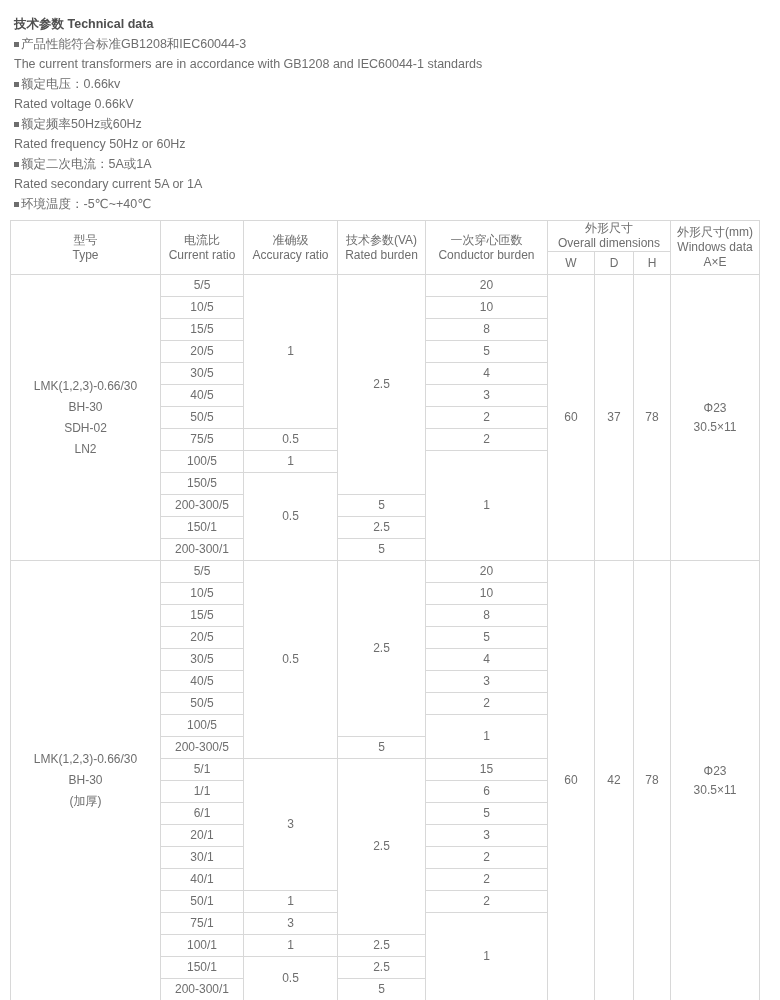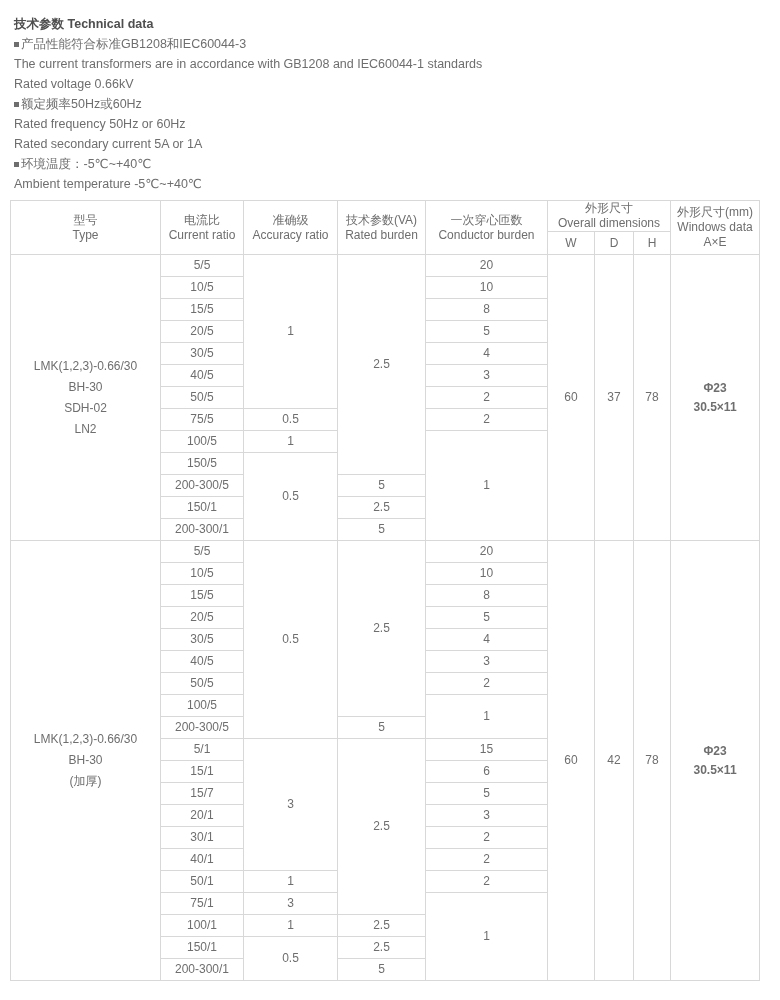--- a/index.html
+++ b/index.html
@@ -72,35 +72,36 @@
   col.c-ratio  { width: 83px; }
   col.c-acc    { width: 94px; }
   col.c-burden { width: 88px; }
   col.c-cond   { width: 122px; }
   col.c-w      { width: 47px; }
   col.c-d      { width: 39px; }
   col.c-h      { width: 37px; }
   col.c-win    { width: 89px; }
 
   td.type-cell span { display: block; line-height: 21px; }
-  td.win-cell span  { display: block; line-height: 19px; font-weight: bold; }
+  td.win-cell span  { display: block; line-height: 19px; }
 </style>
 </head>
 <body>
 
 <div class="intro">
     <div class="line title"><span>技术参数 Technical data</span></div>
     <div class="line"><span class="bullet"></span><span>产品性能符合标准GB1208和IEC60044-3</span></div>
     <div class="line"><span>The current transformers are in accordance with GB1208 and IEC60044-1 standards</span></div>
+    <div class="line"><span class="bullet"></span><span>额定电压：0.66kv</span></div>
     <div class="line"><span>Rated voltage 0.66kV</span></div>
     <div class="line"><span class="bullet"></span><span>额定频率50Hz或60Hz</span></div>
     <div class="line"><span>Rated frequency 50Hz or 60Hz</span></div>
+    <div class="line"><span class="bullet"></span><span>额定二次电流：5A或1A</span></div>
     <div class="line"><span>Rated secondary current 5A or 1A</span></div>
     <div class="line"><span class="bullet"></span><span>环境温度：-5℃~+40℃</span></div>
-    <div class="line"><span>Ambient temperature -5℃~+40℃</span></div>
   </div>
 
 <div class="table-wrap">
   <table class="spec">
     <colgroup>
       <col class="c-type">
         <col class="c-ratio">
         <col class="c-acc">
         <col class="c-burden">
       <col class="c-cond">
@@ -267,25 +268,25 @@
           <td class="datacell">200-300/5</td>
           <td class="datacell">5</td>
         </tr>
         <tr>
           <td class="datacell">5/1</td>
           <td class="datacell" rowspan="6">3</td>
           <td class="datacell" rowspan="8">2.5</td>
           <td class="datacell">15</td>
         </tr>
         <tr>
-          <td class="datacell">15/1</td>
+          <td class="datacell">1/1</td>
           <td class="datacell">6</td>
         </tr>
         <tr>
-          <td class="datacell">15/7</td>
+          <td class="datacell">6/1</td>
           <td class="datacell">5</td>
         </tr>
         <tr>
           <td class="datacell">20/1</td>
           <td class="datacell">3</td>
         </tr>
         <tr>
           <td class="datacell">30/1</td>
           <td class="datacell">2</td>
         </tr>

